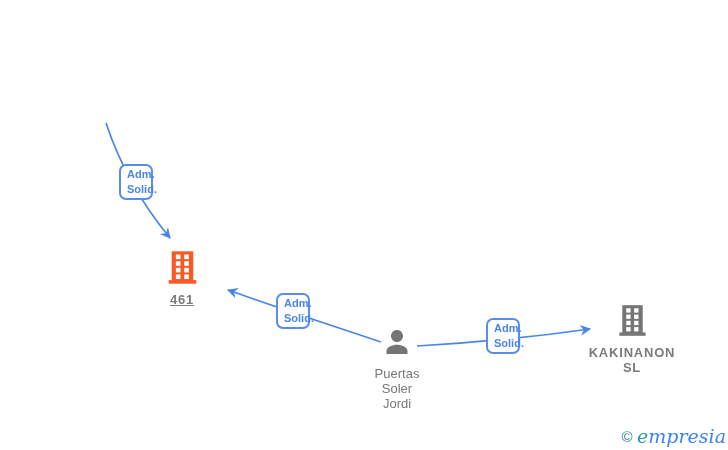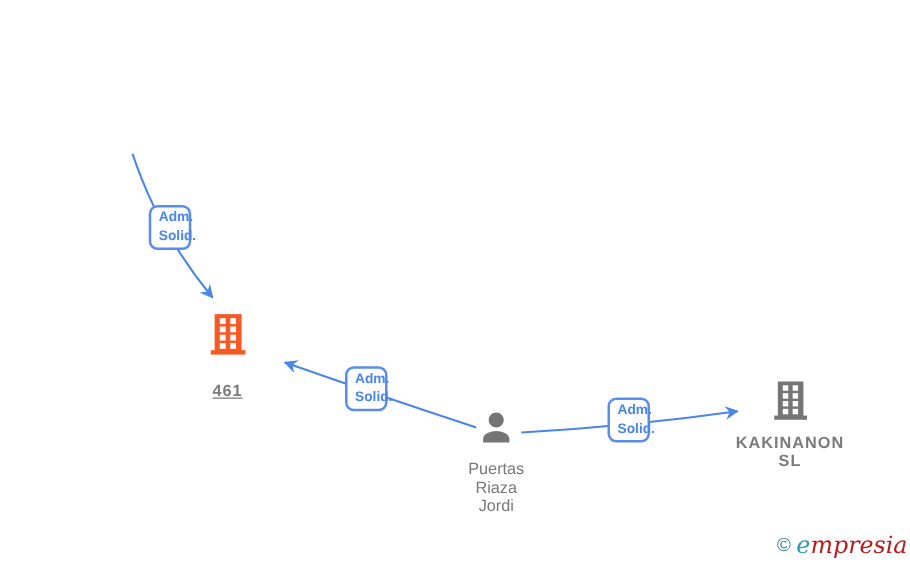--- a/index.html
+++ b/index.html
@@ -62,21 +62,21 @@
     color: #2e8299;
     font-size: 15px;
     vertical-align: 1px;
   }
   .logo .brand {
     font-family: "DejaVu Serif", serif;
     font-style: italic;
     font-size: 19px;
   }
   .logo .brand-first { color: #2e9ab0; }
-  .logo .brand-rest { color: #b91c1c; }
+  .logo .brand-rest { color: #3b82f6; }
 </style>
 </head>
 <body>
 
 <div class="canvas">
 
   <svg class="edges-layer" width="728" height="450" viewBox="0 0 728 450" xmlns="http://www.w3.org/2000/svg">
     <defs>
       <marker id="arrow" viewBox="0 0 12 12" refX="10" refY="6" markerWidth="13" markerHeight="13" markerUnits="userSpaceOnUse" orient="auto">
         <path d="M1,1 L11,6 L1,11 L4.2,6 Z" fill="#4a86e8"></path>
@@ -100,34 +100,34 @@
             <rect x="13.1" y="3.6" width="3" height="3"></rect>
           <rect x="7.7" y="7.9" width="3" height="3"></rect>
             <rect x="13.1" y="7.9" width="3" height="3"></rect>
           <rect x="7.7" y="12.2" width="3" height="3"></rect>
             <rect x="13.1" y="12.2" width="3" height="3"></rect>
           <rect x="7.7" y="16.5" width="3" height="3"></rect>
             <rect x="13.1" y="16.5" width="3" height="3"></rect>
         </g>
       </svg>
     </span>
-    <div class="label-lines" style="margin-top:13px;text-decoration:underline;">
+    <div class="label-lines" style="margin-top:1px;text-decoration:underline;">
       <span class="label-line">461</span>
     </div>
   </div>
 
   <div class="node person" style="left:337px; top:324px;text-align:center;">
     <span class="icon-wrap">
       <svg width="36" height="36" viewBox="0 0 24 24" xmlns="http://www.w3.org/2000/svg">
         <path fill="#757575" d="M12 12c2.21 0 4-1.79 4-4s-1.79-4-4-4-4 1.79-4 4 1.79 4 4 4zm0 1.8c-2.9 0-7 1.45-7 4.2v2h14v-2c0-2.75-4.1-4.2-7-4.2z"></path>
       </svg>
     </span>
     <div class="label-lines" style="margin-top:2px;">
       <span class="label-line">Puertas</span>
-      <span class="label-line">Riaza</span>
+      <span class="label-line">Soler</span>
       <span class="label-line">Jordi</span>
     </div>
   </div>
 
   <div class="node company" style="left:572px; top:302px;">
     <span class="icon-wrap">
       <svg width="35" height="37" viewBox="0 0 24 24" xmlns="http://www.w3.org/2000/svg">
         <g fill="#757575">
           <rect x="5" y="1.5" width="14" height="19.2"></rect>
           <rect x="3" y="20.2" width="18" height="2.3"></rect>

